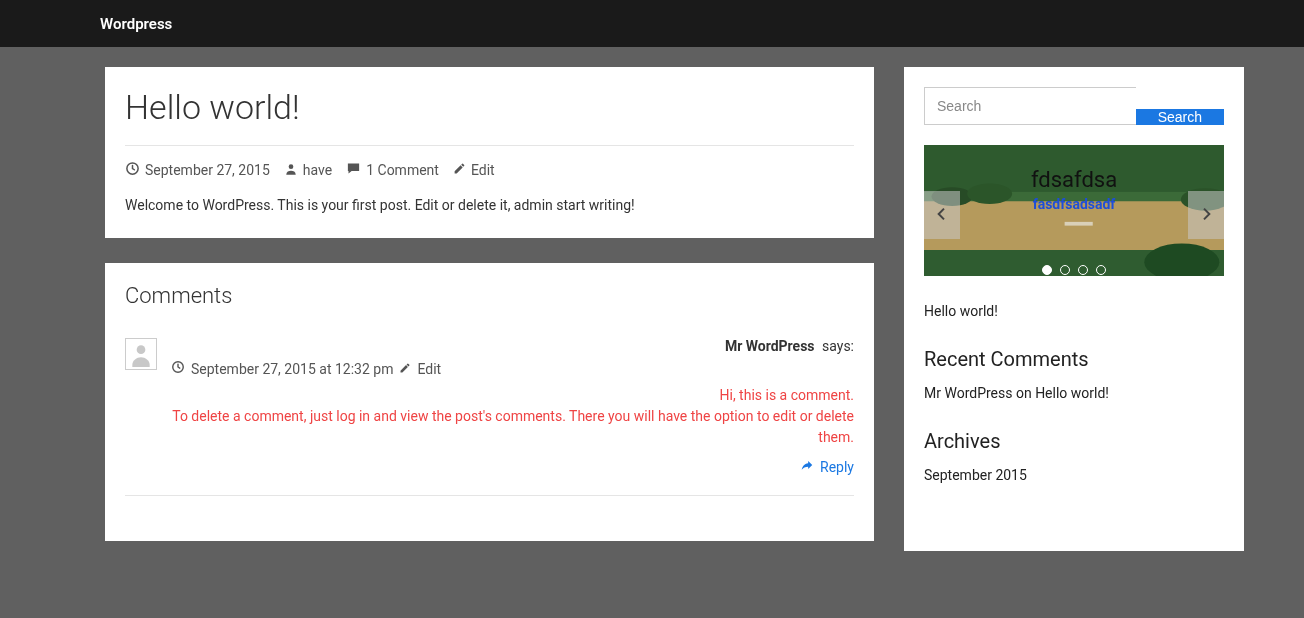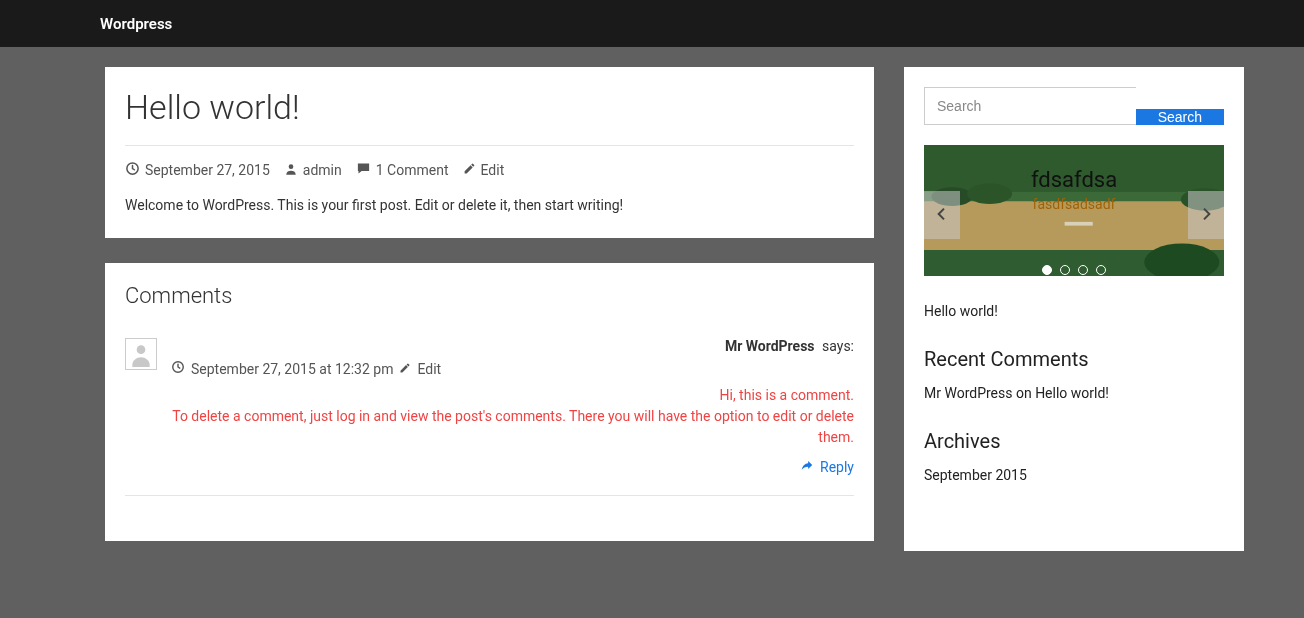--- a/index.html
+++ b/index.html
@@ -26,21 +26,21 @@
     .reply-link { color:#1b78e2; display:inline-flex; align-items:center; gap:6px; text-decoration:none; font-size:14px; }
     .sidebar { width: 340px; background:#fff; padding: 20px 20px 40px 20px; }
     .search-row { display:flex; margin-bottom: 20px; align-items: flex-end; }
     .search-input { flex:1; border:1px solid #ccc; padding: 10px 12px; font-size:14px; border-right:none; }
     .search-input::placeholder { color:#888; }
     .search-btn { background:#1b78e2; color:#fff; border:none; padding: 0 22px; font-size:14px; cursor:pointer; }
     .slider { position:relative; width:100%; height:140px; overflow:hidden; margin-bottom:18px; }
     .slider-bg { position:absolute; inset:0; }
     .slider-texts { position:absolute; left:0; right:0; top:22px; text-align:center; color:#111; }
     .slider-title { font-size:22px; font-weight:400; margin-bottom:4px; }
-    .slider-sub { font-size:14px; font-weight:400; color:#a16207; }
+    .slider-sub { font-size:14px; font-weight:700; color:#1d4ed8; }
     .slider-arrow { position:absolute; top:50%; transform:translateY(-50%); width:36px; height:48px; background:rgba(200,200,200,0.55); display:flex; align-items:center; justify-content:center; cursor:pointer; }
     .slider-arrow.left { left:0; }
     .slider-arrow.right { right:0; }
     .slider-dots { position:absolute; bottom:10px; left:0; right:0; display:flex; gap:8px; justify-content:center; }
     .slider-dots .dot { width:10px; height:10px; border-radius:50%; border:1.5px solid #fff; background:transparent; cursor:pointer; }
     .slider-dots .dot.active { background:#fff; }
     .side-section { margin-bottom: 28px; }
     .side-title { font-size:20px; font-weight:400; margin-bottom: 14px; color:#222; }
     .side-link { font-size:14px; color:#222; }
     .edit-pen { display:inline-block; }
@@ -68,40 +68,40 @@
           </span>
           <span>September 27, 2015</span>
         </span>
         <span class="m">
           <span class="ico">
             <svg width="14" height="14" viewBox="0 0 24 24" fill="#555">
                 <circle cx="12" cy="8" r="4"></circle>
                 <path d="M4 21c0-4 4-6 8-6s8 2 8 6v1H4z"></path>
               </svg>
           </span>
-          <span>admin</span>
+          <span>have</span>
         </span>
         <span class="m">
           <span class="ico">
             <svg width="15" height="15" viewBox="0 0 24 24" fill="#555">
                 <path d="M3 4h18v12H9l-5 4V16H3z"></path>
               </svg>
           </span>
           <span>1 Comment</span>
         </span>
         <span class="m">
           <span class="ico edit-pen">
             <svg width="13" height="13" viewBox="0 0 24 24" fill="#555">
                 <path d="M3 17.25V21h3.75L17.81 9.94l-3.75-3.75L3 17.25zM20.71 7.04a1 1 0 000-1.41l-2.34-2.34a1 1 0 00-1.41 0l-1.83 1.83 3.75 3.75 1.83-1.83z"></path>
               </svg>
           </span>
           <span>Edit</span>
         </span>
       </div>
-      <p class="post-body">Welcome to WordPress. This is your first post. Edit or delete it, then start writing!</p>
+      <p class="post-body">Welcome to WordPress. This is your first post. Edit or delete it, admin start writing!</p>
     </div>
 
     <div class="card">
       <h2 class="comments-title">Comments</h2>
 
       <div class="comment">
         <div class="avatar">
           <svg viewBox="0 0 24 24" fill="#c8c8c8">
               <circle cx="12" cy="8" r="4"></circle>
               <path d="M4 22c0-4 4-7 8-7s8 3 8 7v2H4z"></path>

